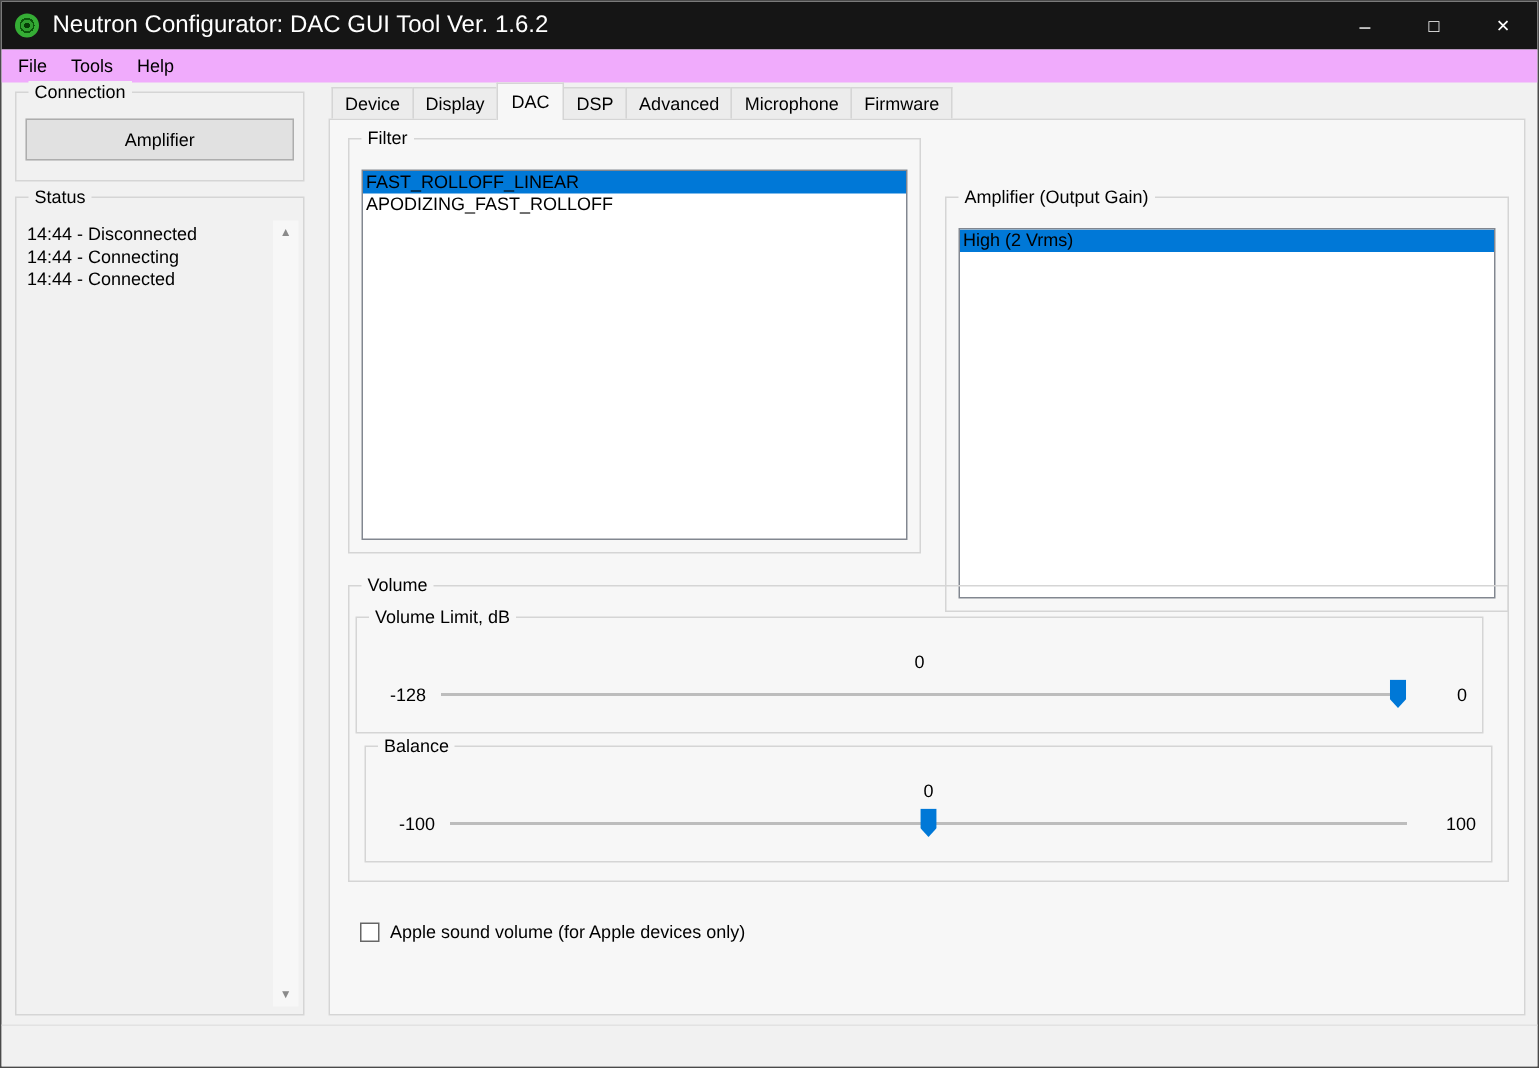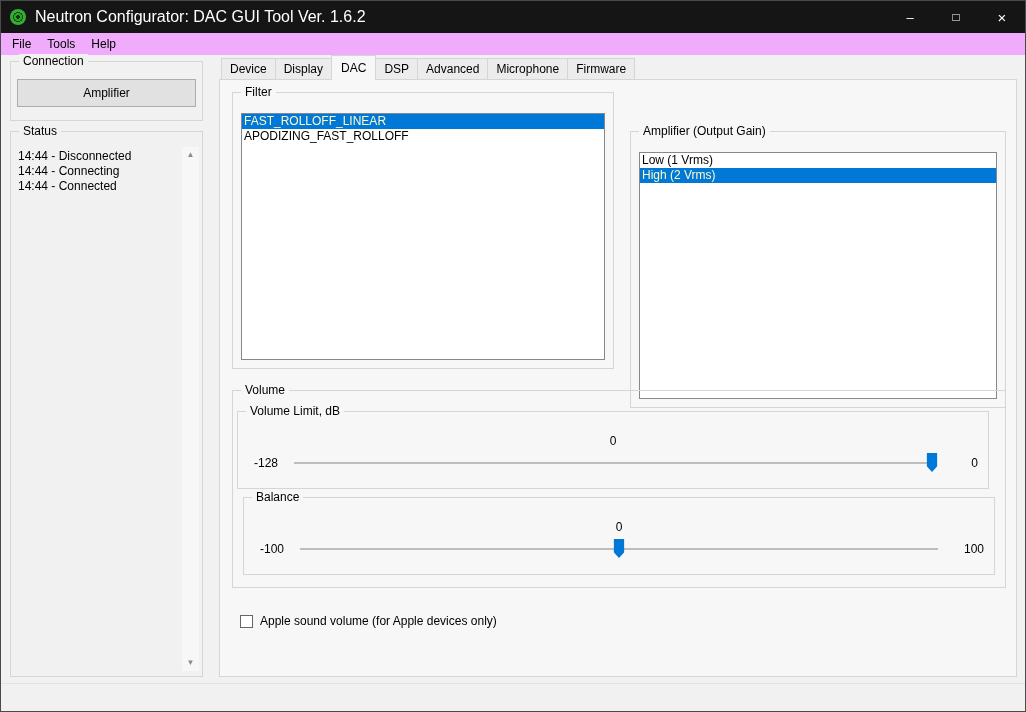--- a/index.html
+++ b/index.html
@@ -40,29 +40,29 @@
   .tabstrip{position:absolute;left:220px;top:56px;height:22px;display:flex;align-items:flex-end;z-index:3;}
   .tab{background:#ececec;border:1px solid #d5d5d5;border-bottom:none;padding:3px 8px;line-height:14px;margin-right:-1px;white-space:nowrap;}
   .tab.active{background:#f7f7f7;padding:5px 9px;margin-bottom:-1px;position:relative;z-index:4;}
   .tabpanel{position:absolute;left:218px;top:78px;width:798px;height:598px;border:1px solid #d5d5d5;background:#f7f7f7;box-sizing:border-box;}
 
   
   .filter-gb{left:12px;top:12px;width:382px;height:277px;}
   .amp-gb{left:410px;top:12px;width:376px;height:277px;margin-top:39px;}
   .listbox{position:absolute;left:8px;top:20px;right:8px;bottom:8px;background:#fff;border:1px solid #828790;overflow:hidden;box-sizing:border-box;}
   .lb-item{height:15px;line-height:15px;padding:0 2px;white-space:nowrap;}
-  .lb-item.selected{background:#0078d7;color:#fef9c3;}
+  .lb-item.selected{background:#0078d7;color:#000000;}
 
   
   .volume-gb{left:12px;top:310px;width:774px;height:198px;}
   .vlimit-gb{left:4px;top:20px;width:752px;height:78px;}
   .balance-gb{left:10px;top:106px;width:752px;height:78px;}
   .slider-value{position:absolute;top:22px;left:0;right:0;text-align:center;line-height:14px;}
   .slider-row{position:absolute;left:10px;right:10px;top:40px;height:22px;display:flex;align-items:center;}
-  .slider-min{width:36px;text-align:center;}
+  .slider-min{width:36px;text-align:right;}
   .slider-max{width:36px;text-align:right;}
   .slider-track-wrap{flex:1;position:relative;height:22px;margin:0 10px;}
   .slider-track{position:absolute;left:0;right:0;top:10px;height:2px;background:#bdbdbd;}
   .slider-thumb{position:absolute;top:1px;width:11px;height:19px;background:#0078d7;
     clip-path:polygon(0 0,100% 0,100% 68%,50% 100%,0 68%);transform:translateX(-50%);}
   .thumb-right{left:100%;}
   .thumb-center{left:50%;}
 
   
   .apple-row{position:absolute;left:20px;top:534px;display:flex;align-items:center;}
@@ -126,21 +126,20 @@
       <div class="gb-label">Filter</div>
       <div class="listbox">
         <div class="lb-item selected">FAST_ROLLOFF_LINEAR</div>
         <div class="lb-item">APODIZING_FAST_ROLLOFF</div>
       </div>
     </div>
 
     <div class="gb amp-gb">
       <div class="gb-label">Amplifier (Output Gain)</div>
       <div class="listbox">
-        <div class="lb-item">Low (1 Vrms)</div>
         <div class="lb-item selected">High (2 Vrms)</div>
       </div>
     </div>
 
     <div class="gb volume-gb">
       <div class="gb-label">Volume</div>
 
       <div class="gb vlimit-gb">
         <div class="gb-label">Volume Limit, dB</div>
         <div class="slider-value">0</div>

